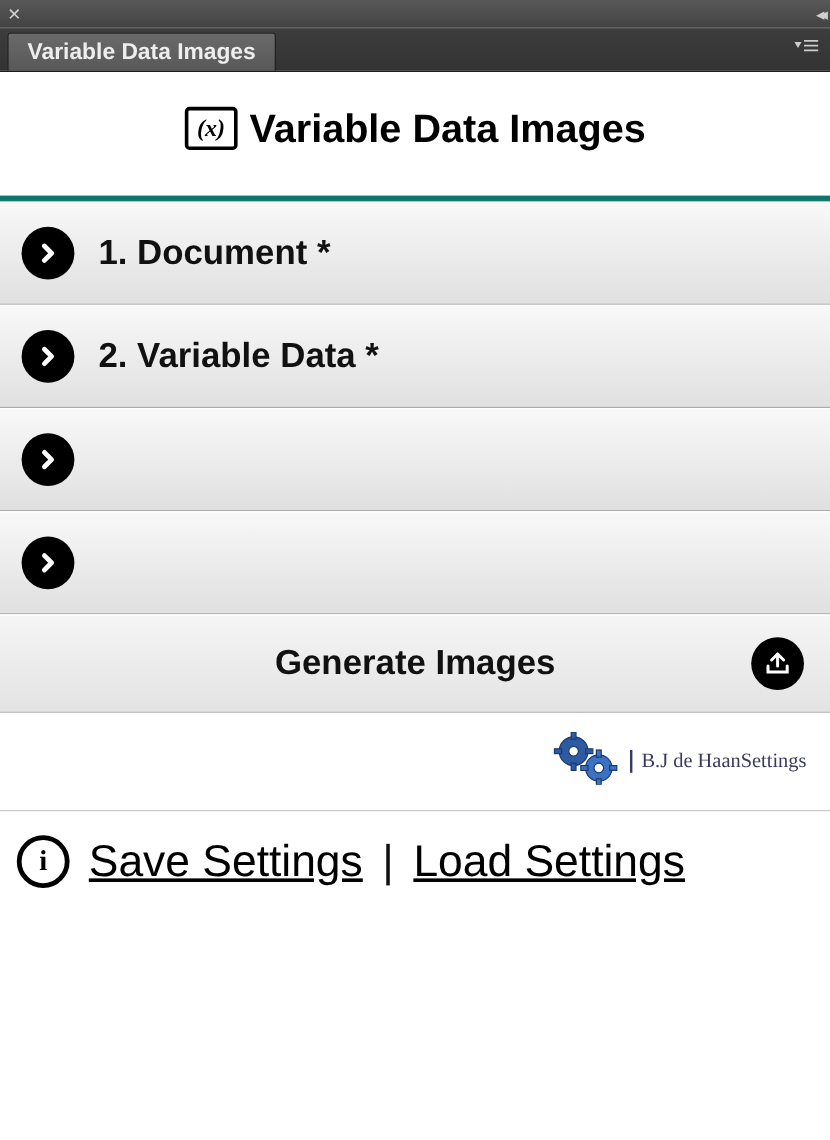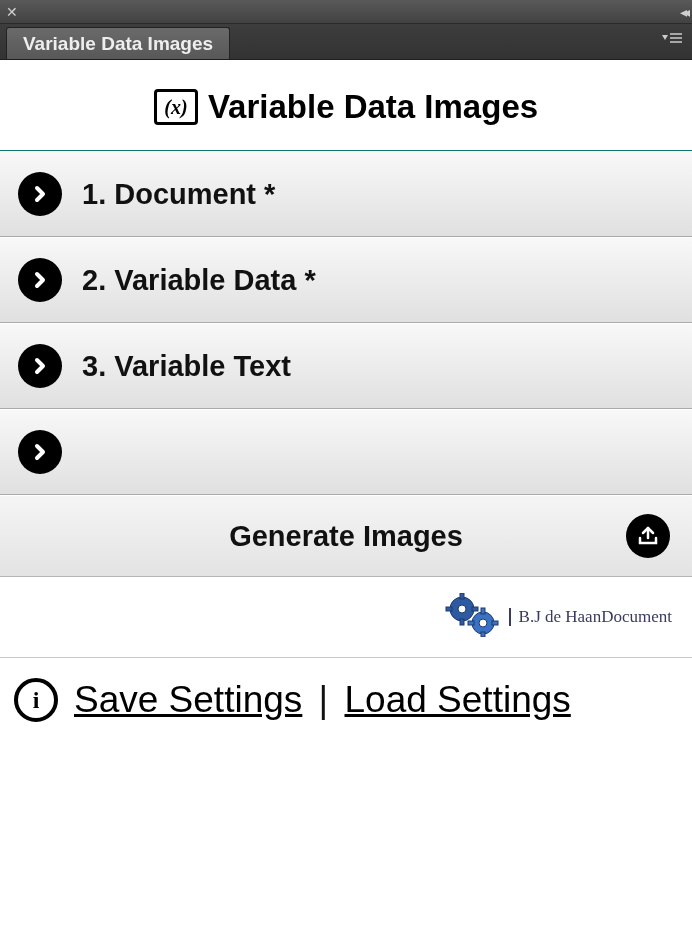--- a/index.html
+++ b/index.html
@@ -81,21 +81,22 @@
     height: 36px;
     display: flex;
     align-items: center;
     justify-content: center;
     font-family: Georgia, serif;
     font-style: italic;
     font-weight: bold;
     font-size: 20px;
   }
   .accordion {
-    border-top: 1px solid #0f766e;
+    border-top: 5px solid #0f766e;
+    margin-top: 13px;
   }
   .acc-item {
     height: 86px;
     background: linear-gradient(#f8f8f8, #e0e0e0);
     border-top: 1px solid #ffffff;
     border-bottom: 1px solid #aaaaaa;
     display: flex;
     align-items: center;
     padding: 0 18px;
     gap: 20px;
@@ -249,21 +250,20 @@
     </div>
     <div class="acc-label">2. Variable Data *</div>
   </div>
 
   <div class="acc-item">
     <div class="chevron-circle">
       <svg width="20" height="20" viewBox="0 0 20 20">
           <polyline points="7,4 13,10 7,16" fill="none" stroke="#fff" stroke-width="4" stroke-linecap="round" stroke-linejoin="round"></polyline>
         </svg>
     </div>
-    <div class="acc-label">3. Variable Text</div>
   </div>
 
 
 
   <div class="acc-item">
     <div class="chevron-circle">
       <svg width="20" height="20" viewBox="0 0 20 20">
           <polyline points="7,4 13,10 7,16" fill="none" stroke="#fff" stroke-width="4" stroke-linecap="round" stroke-linejoin="round"></polyline>
         </svg>
     </div>
@@ -298,21 +298,21 @@
         <circle cx="38" cy="30" r="4" fill="#fff"></circle>
         <rect x="36" y="15" width="4" height="6"></rect>
         <rect x="36" y="39" width="4" height="5"></rect>
         <rect x="23" y="28" width="6" height="4"></rect>
         <rect x="47" y="28" width="6" height="4"></rect>
       </g>
     </svg>
   </span>
   <div class="logo-text">
     <span class="logo-line1">B.J de Haan</span>
-    <span class="logo-line2">Document</span>
+    <span class="logo-line2">Settings</span>
   </div>
 </div>
 
 <div class="footer-row">
   <div class="info-circle">
     <span class="info-i">i</span>
   </div>
   <div class="footer-links">
     <a>Save Settings</a>
     <span class="footer-sep">|</span>

